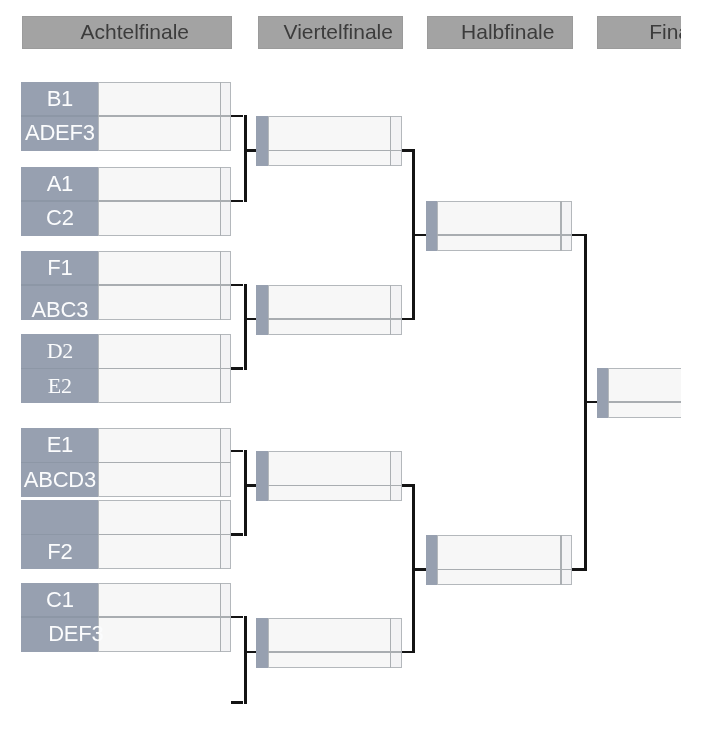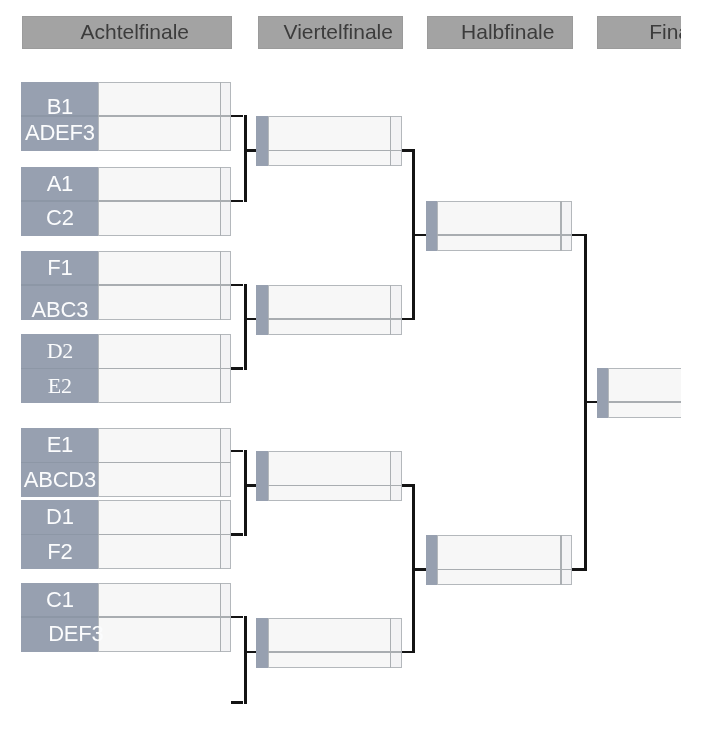--- a/index.html
+++ b/index.html
@@ -73,21 +73,21 @@
         <span>Finale</span>
       </div>
 
   <div class="match m-r1" style="left:21.4px; top:81.7px;">
     <div class="lbl"></div>
     <div class="body"></div>
     <div class="score-bg"></div>
     <div class="score-div"></div>
     <div class="row-div"></div>
     <div class="lbl-div"></div>
-    <div class="lbl-text" style="top:8px;">B1</div>
+    <div class="lbl-text" style="top:0;">B1</div>
     <div class="lbl-text" style="top:34.5px;">ADEF3</div>
     <div class="cell-input" style="left:78px; top:1px; width:120px; height:32.5px;"></div>
     <div class="cell-input" style="left:78px; top:35.5px; width:120px; height:32.5px;"></div>
   </div>
 
   <div class="match m-r1" style="left:21.4px; top:166.7px;">
     <div class="lbl"></div>
     <div class="body"></div>
     <div class="score-bg"></div>
     <div class="score-div"></div>
@@ -138,21 +138,20 @@
     <div class="cell-input" style="left:78px; top:35.5px; width:120px; height:32.5px;"></div>
   </div>
 
   <div class="match m-r1" style="left:21.4px; top:500px;">
     <div class="lbl"></div>
     <div class="body"></div>
     <div class="score-bg"></div>
     <div class="score-div"></div>
     <div class="row-div"></div>
     <div class="lbl-div"></div>
-    <div class="lbl-text" style="top:0;">D1</div>
     <div class="lbl-text" style="top:34.5px;">F2</div>
     <div class="cell-input" style="left:78px; top:1px; width:120px; height:32.5px;"></div>
     <div class="cell-input" style="left:78px; top:35.5px; width:120px; height:32.5px;"></div>
   </div>
 
   <div class="match m-r1" style="left:21.4px; top:582.5px;">
     <div class="lbl"></div>
     <div class="body"></div>
     <div class="score-bg"></div>
     <div class="score-div"></div>

